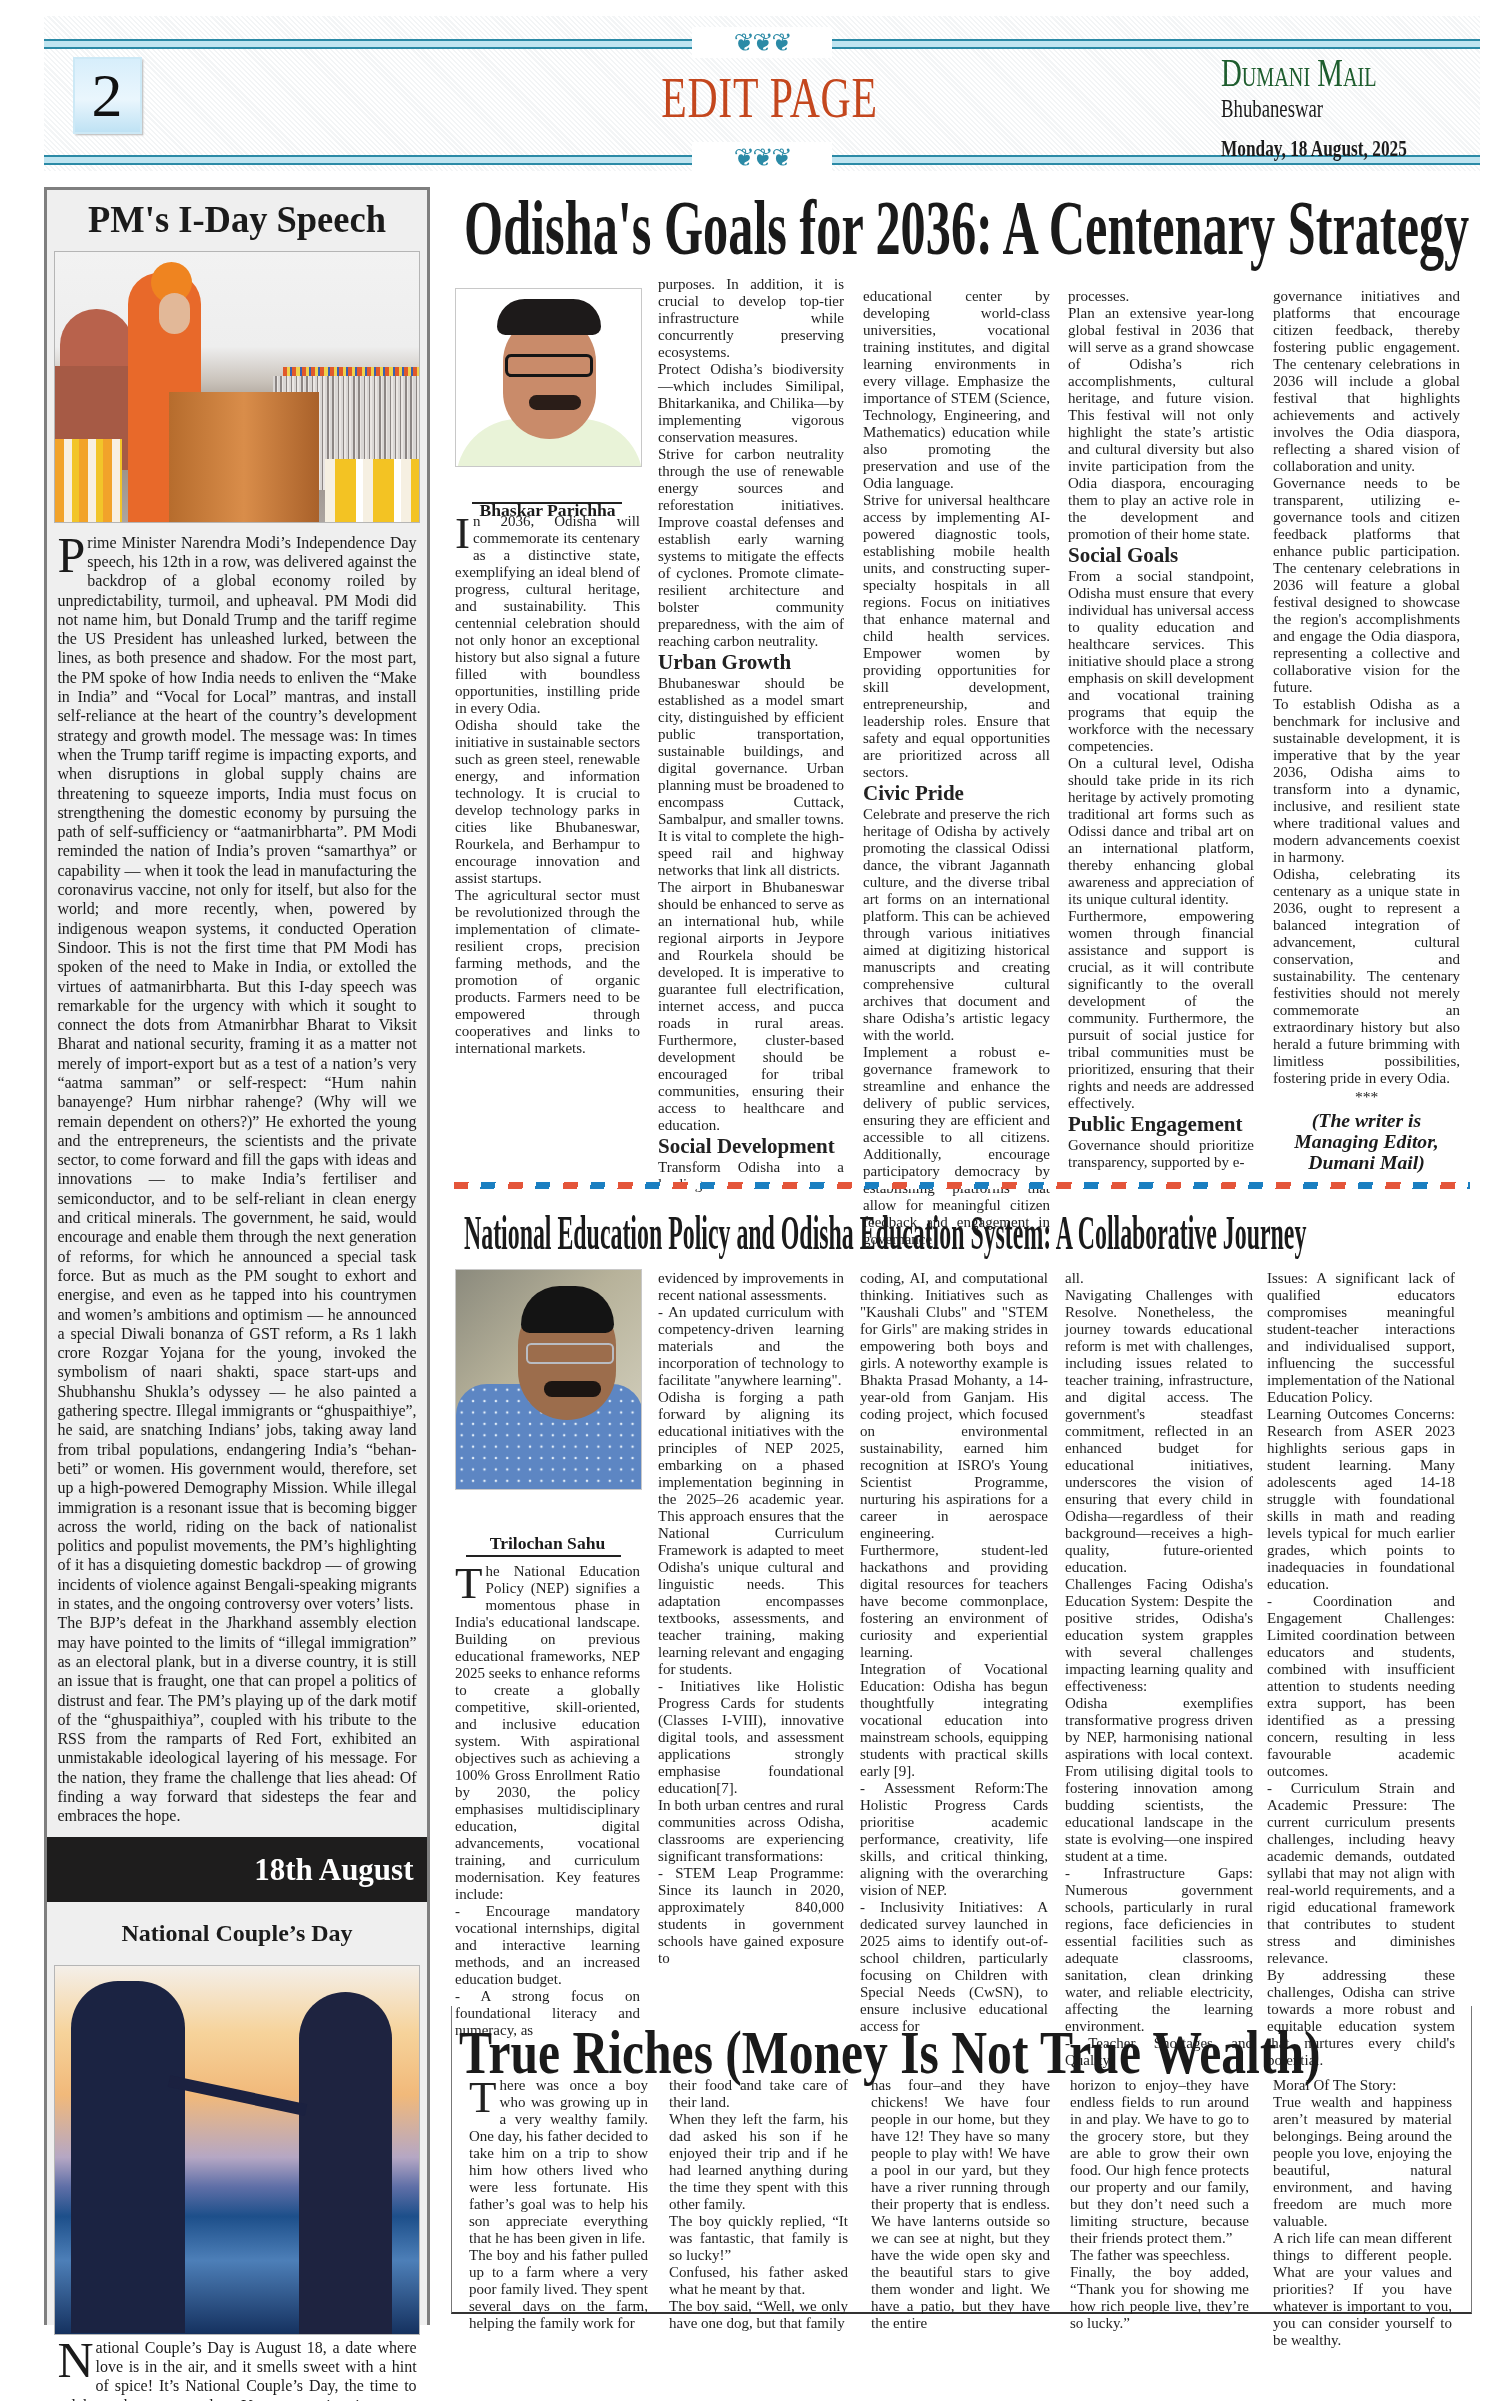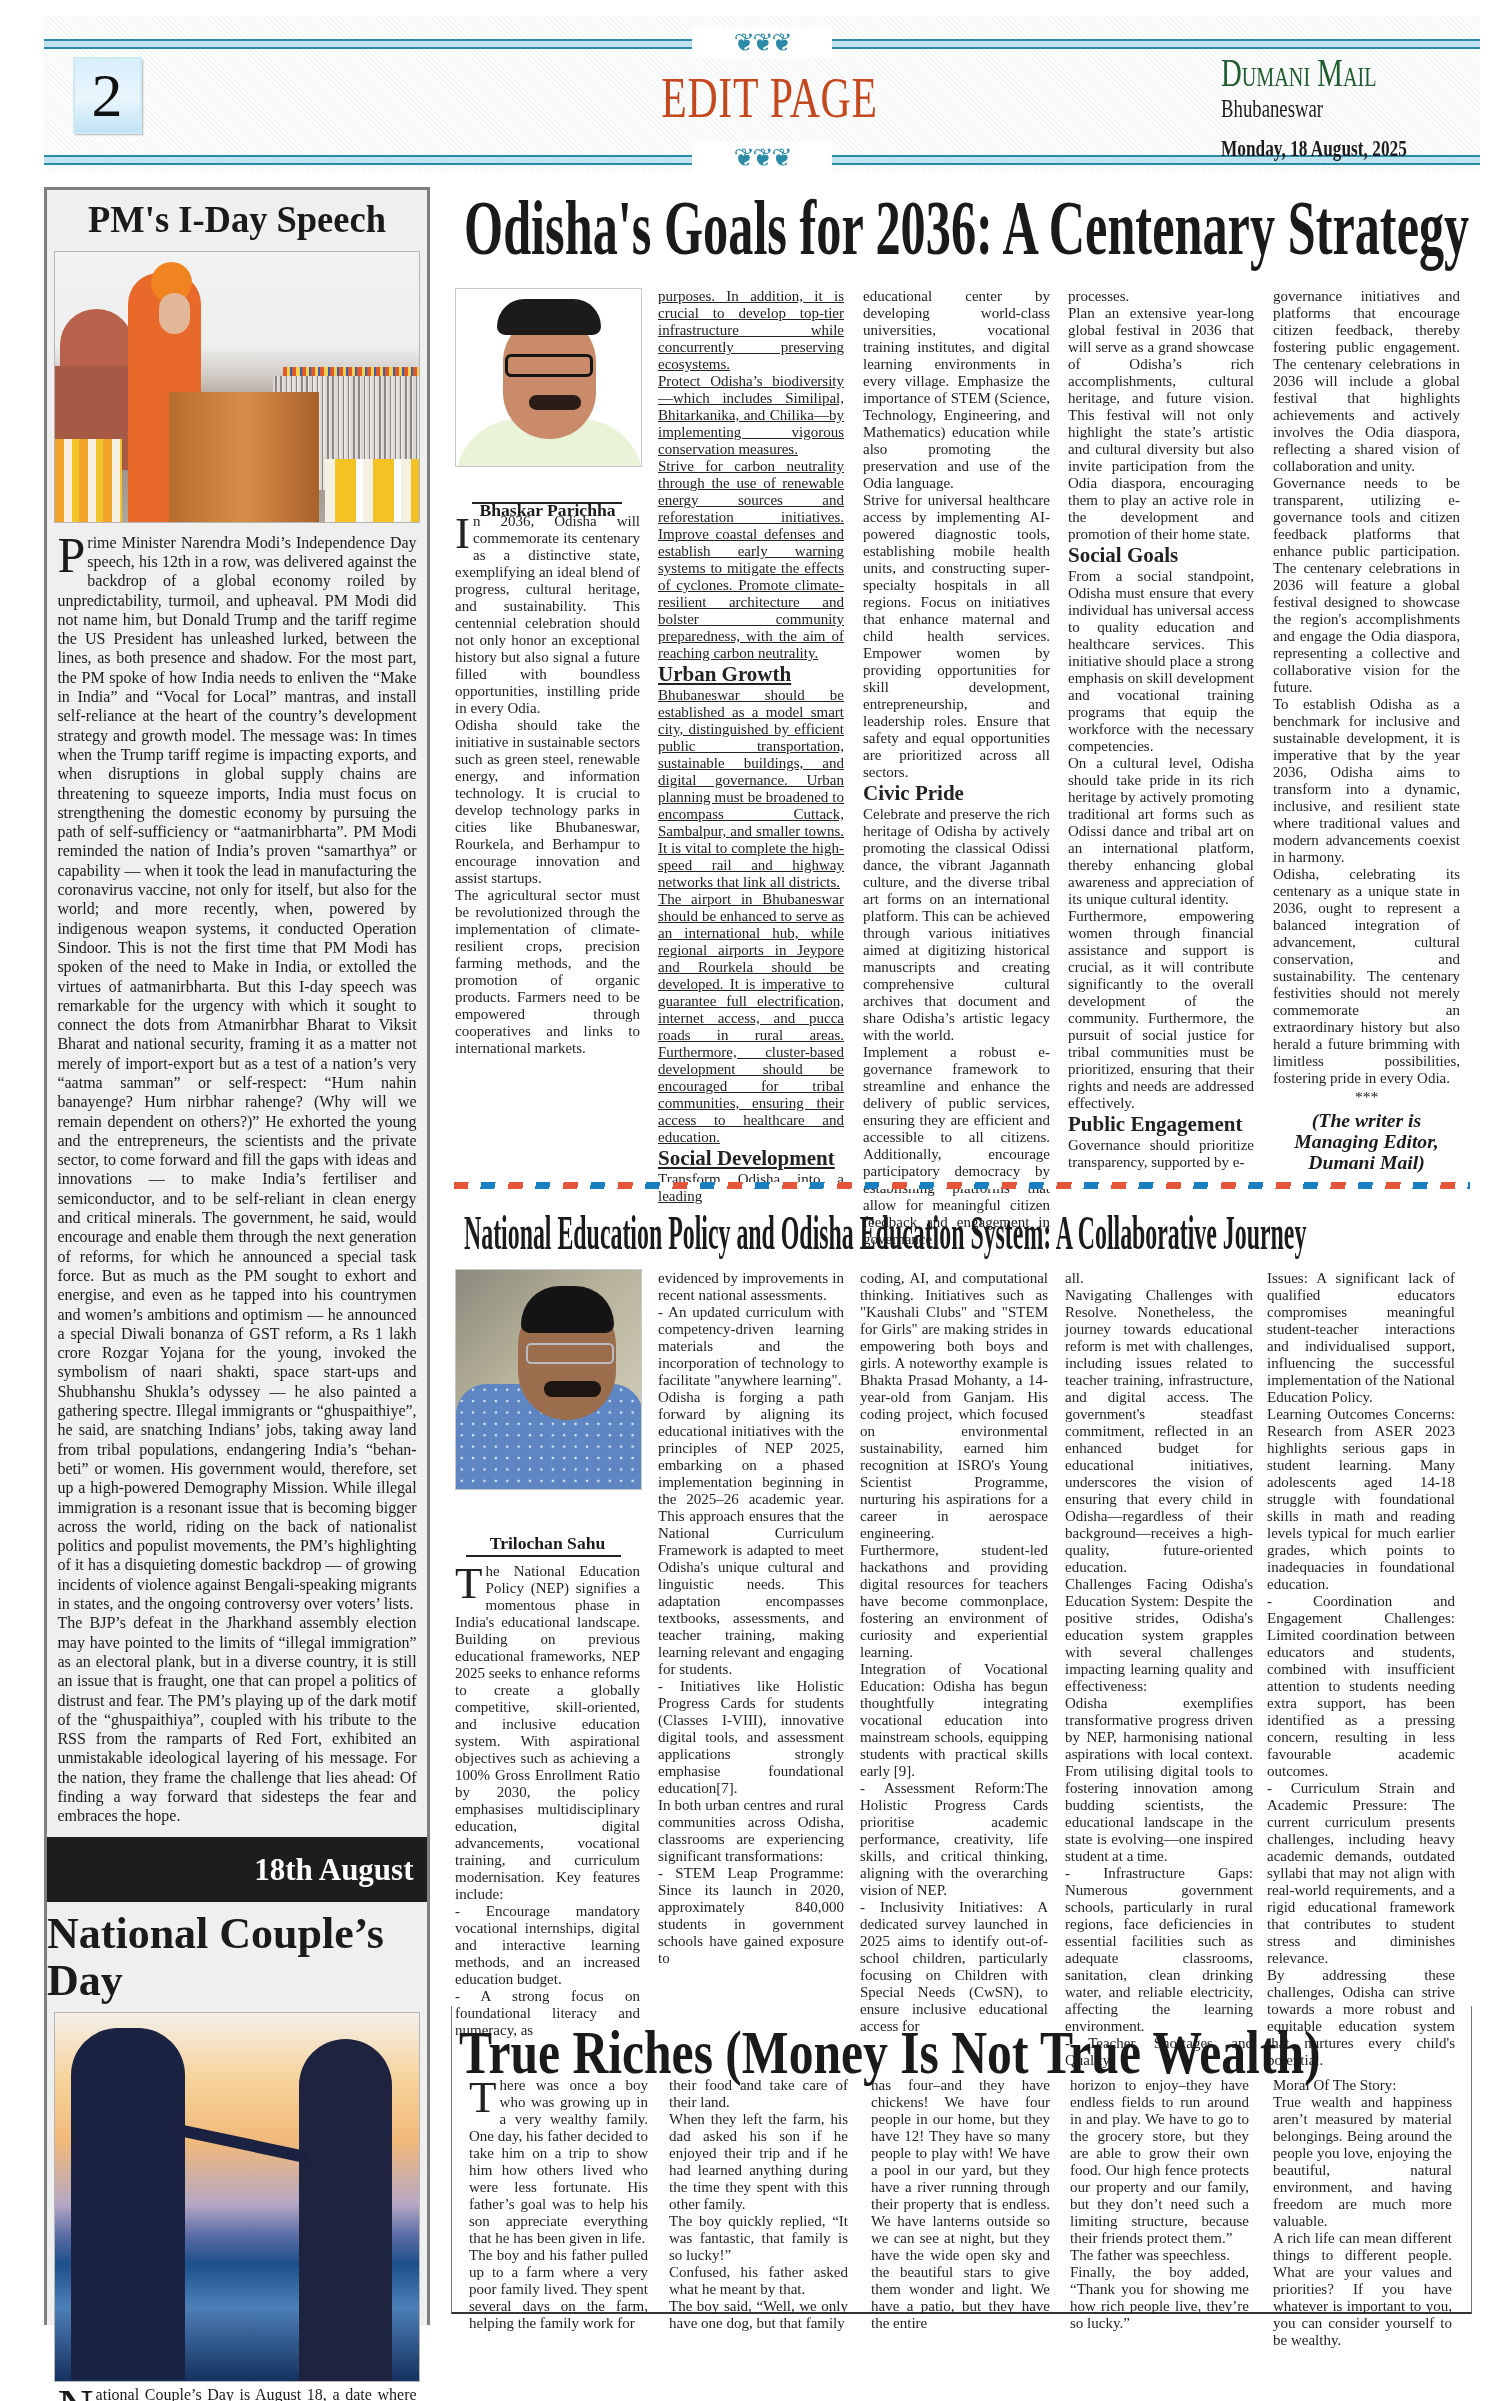--- a/index.html
+++ b/index.html
@@ -50,21 +50,21 @@
     background:repeating-linear-gradient(90deg,#f2a32a 0 9.3px,#f8f0e2 9.3px 16.6px,#f2c52a 16.6px 24px); }
   .pm-flowers2 { position:absolute; left:270px; top:207px; right:0; height:67px;
     background:repeating-linear-gradient(90deg,#f6f0e2 0 10.4px,#f3c323 10.4px 31px,#ffffff 31px 38px); }
 
   .body-text { font-size:16px; line-height:19.3px; text-align:justify; padding:0 10.4px; }
   .body-text p { margin:0; }
   .dropcap { float:left; font-size:50px; line-height:38px; padding-right:2.1px; margin-top:3.1px; }
 
   .date-bar { background:#1e1d1d; color:#fff; text-align:right; font-weight:bold;
     font-size:31px; line-height:65px; padding-right:13.5px; margin-top:11.4px; }
-  .sb-title2 { font-weight:bold; font-size:44px; line-height:47px; margin-top:8.3px; }
+  .sb-title2 { text-align:center; font-weight:bold; font-size:24px; line-height:47px; margin-top:8.3px; }
   .photo-couple { height:368px; background:linear-gradient(180deg,#f4efe9 0%,#f6d39b 18%,#f1b97a 35%,#b5a7c4 52%,#5f6fa7 60%,#1d4f8a 68%,#4d7fb8 80%,#15315f 100%); }
   .cp-man { position:absolute; left:15.5px; top:15.5px; width:114px; height:352px; background:#1b2342; border-radius:47px 47px 0 0; }
   .cp-woman { position:absolute; left:244px; top:26px; width:93px; height:342px; background:#1e2340; border-radius:47px 47px 0 0; }
   .cp-arms { position:absolute; left:114px; top:109px; width:140px; height:12.4px; background:#1b2140; transform:rotate(12deg); transform-origin:left; }
 
   
   .headline { position:absolute; text-align:center; font-weight:bold; white-space:nowrap; color:#1a1a1a;
     transform-origin:left center; }
   .col { position:absolute; font-size:15px; line-height:17px; text-align:justify; color:#222; }
   .col p { margin:0; }
@@ -154,21 +154,21 @@
     <div class="bp-mus"></div>
   </div>
   <div class="author-name" style="left:455px; top:500px; width:185px;">Bhaskar Parichha</div>
   <div class="author-rule" style="left:472px; top:502px; width:150px;"></div>
 
   <div class="col" id="od-col-0" style="left:455px; top:513px; width:185px;">
       <p><span class="big-dropcap">I</span><span>n 2036, Odisha will commemorate its centenary as a distinctive state, exemplifying an ideal blend of progress, cultural heritage, and sustainability. This centennial celebration should not only honor an exceptional history but also signal a future filled with boundless opportunities, instilling pride in every Odia.</span></p>
       <p>Odisha should take the initiative in sustainable sectors such as green steel, renewable energy, and information technology. It is crucial to develop technology parks in cities like Bhubaneswar, Rourkela, and Berhampur to encourage innovation and assist startups.</p>
       <p>The agricultural sector must be revolutionized through the implementation of climate-resilient crops, precision farming methods, and the promotion of organic products. Farmers need to be empowered through cooperatives and links to international markets.</p>
     </div>
-  <div class="col" id="od-col-1" style="left:658px; top:288px; width:186px;text-decoration:underline;">
+  <div class="col" id="od-col-1" style="left:658px; top:276px; width:186px;">
       <p>purposes. In addition, it is crucial to develop top-tier infrastructure while concurrently preserving ecosystems.</p>
       <p>Protect Odisha’s biodiversity—which includes Similipal, Bhitarkanika, and Chilika—by implementing vigorous conservation measures.</p>
       <p>Strive for carbon neutrality through the use of renewable energy sources and reforestation initiatives. Improve coastal defenses and establish early warning systems to mitigate the effects of cyclones. Promote climate-resilient architecture and bolster community preparedness, with the aim of reaching carbon neutrality.</p>
       <div class="sub">Urban Growth</div>
       <p>Bhubaneswar should be established as a model smart city, distinguished by efficient public transportation, sustainable buildings, and digital governance. Urban planning must be broadened to encompass Cuttack, Sambalpur, and smaller towns. It is vital to complete the high-speed rail and highway networks that link all districts.</p>
       <p>The airport in Bhubaneswar should be enhanced to serve as an international hub, while regional airports in Jeypore and Rourkela should be developed. It is imperative to guarantee full electrification, internet access, and pucca roads in rural areas. Furthermore, cluster-based development should be encouraged for tribal communities, ensuring their access to healthcare and education.</p>
       <div class="sub">Social Development</div>
       <p>Transform Odisha into a leading</p>
     </div>
   <div class="col" id="od-col-2" style="left:863px; top:288px; width:187px;">

